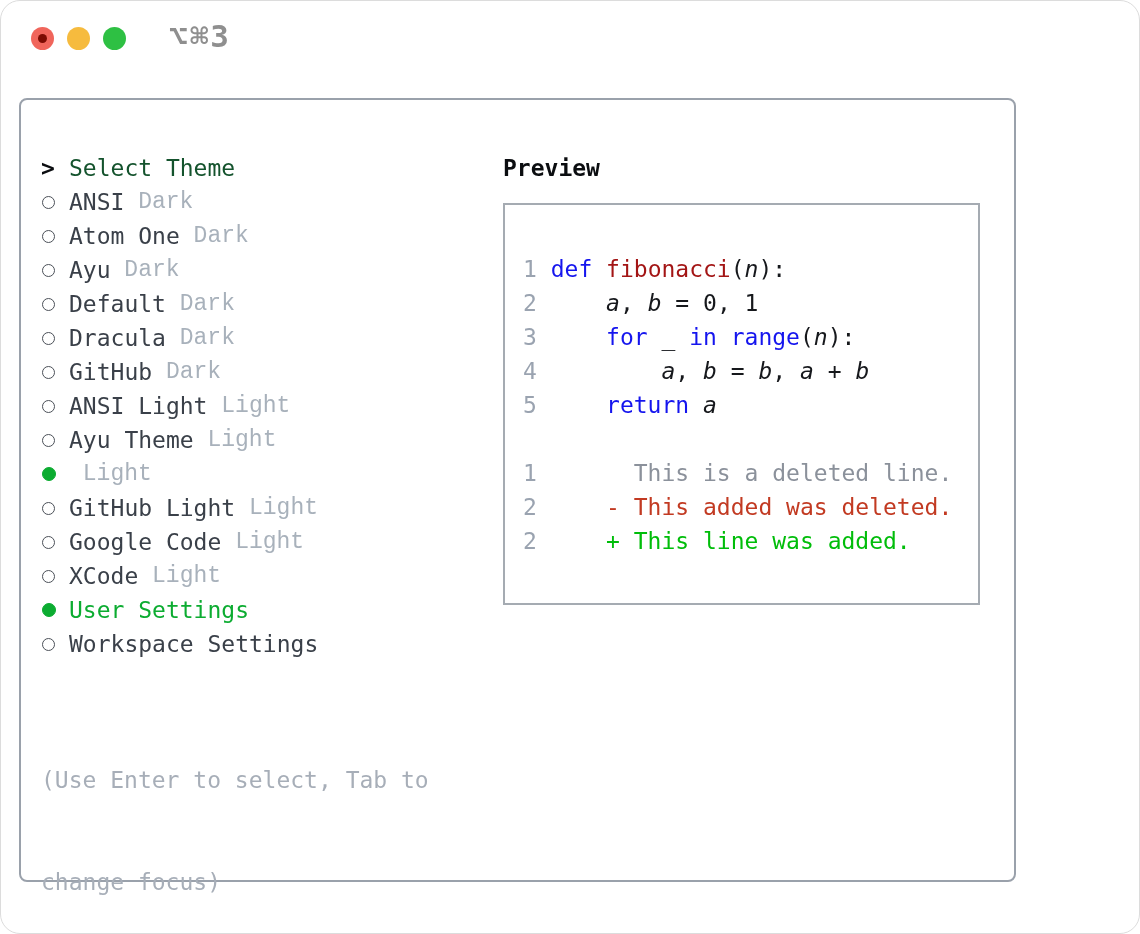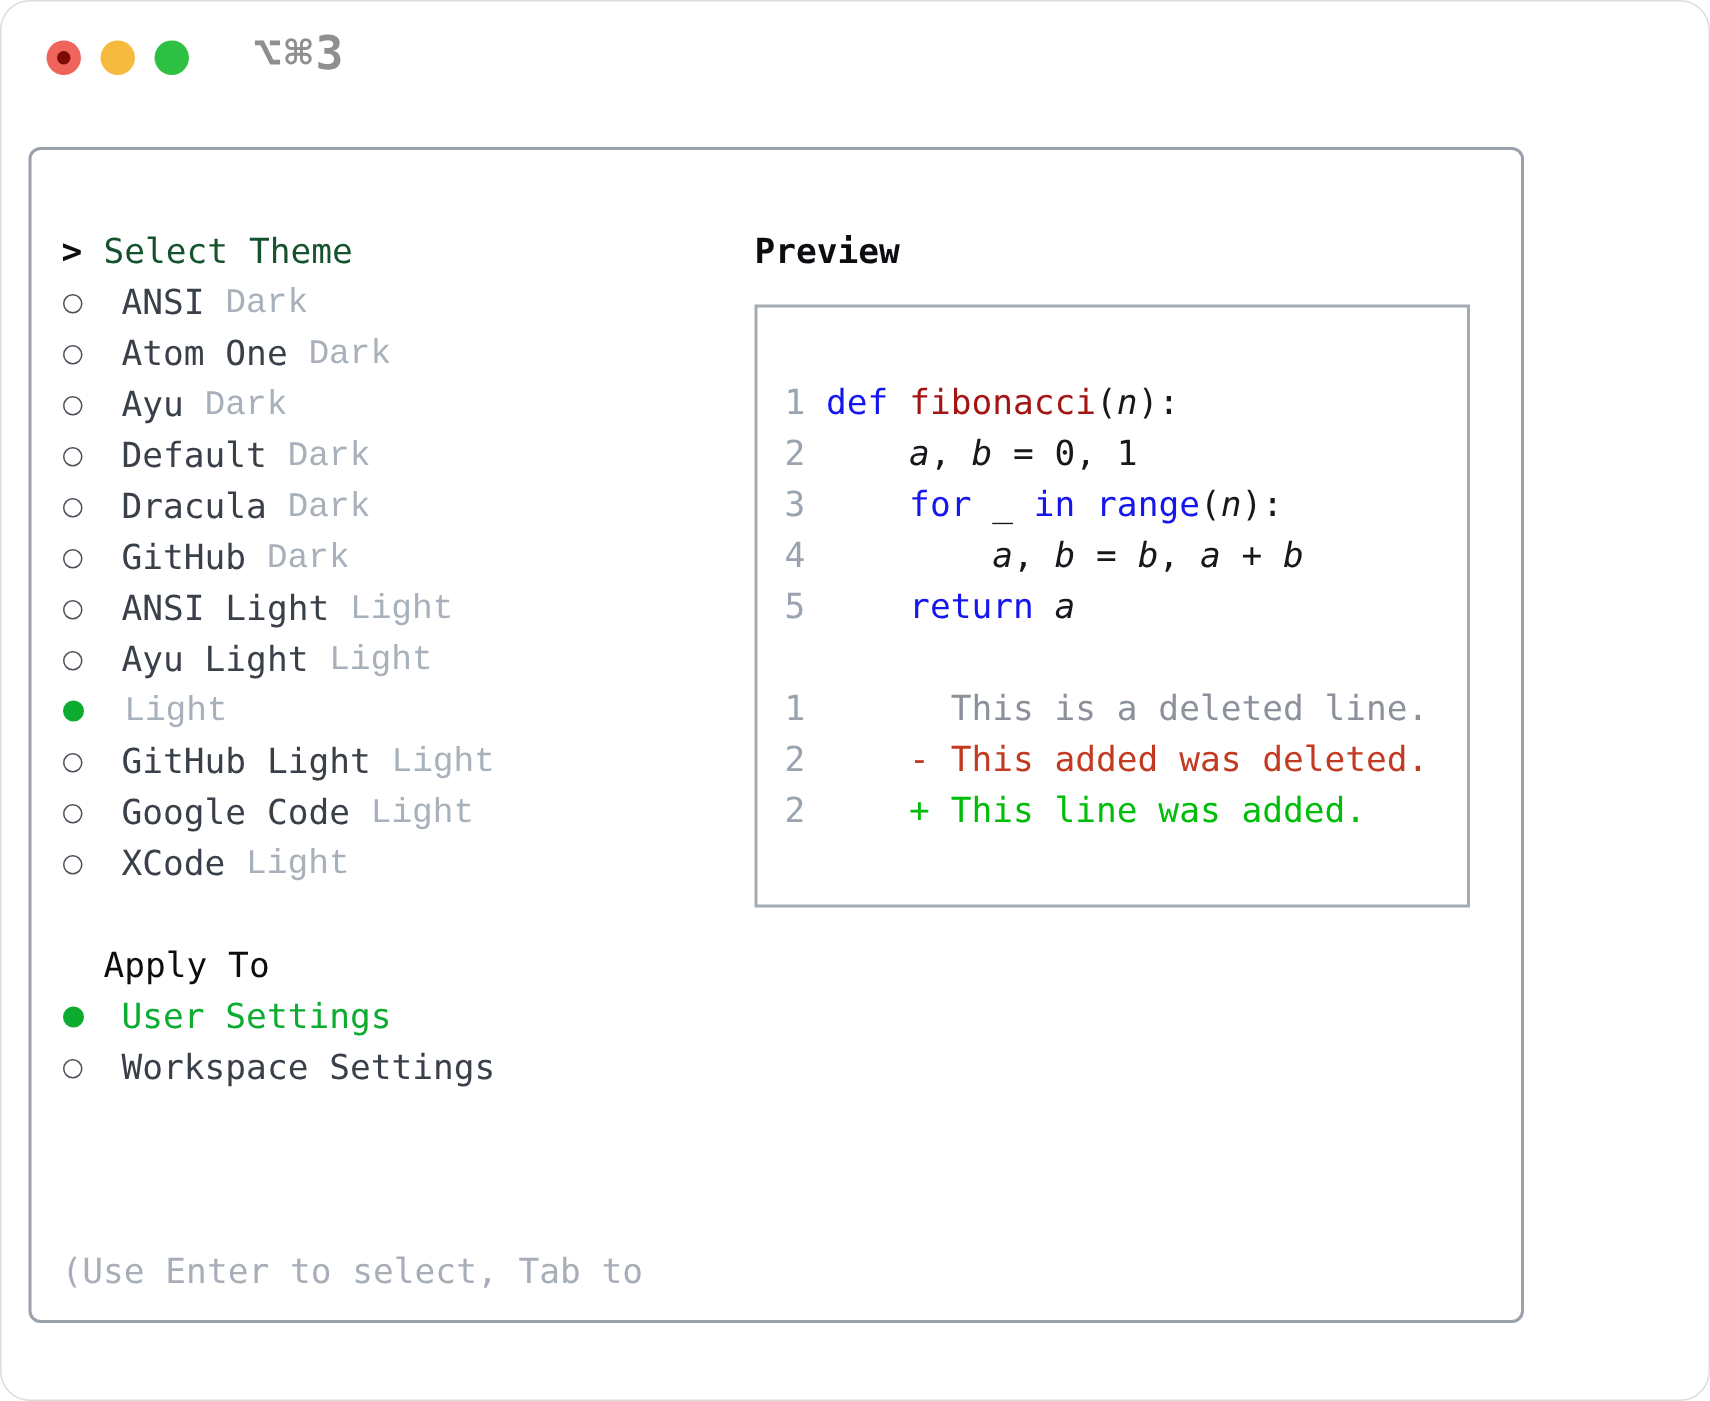--- a/index.html
+++ b/index.html
@@ -30,21 +30,21 @@
          background:#fff;}
   .left{position:absolute;left:20px;top:51px;}
   .row{display:flex;align-items:center;height:34px;font-size:23px;white-space:pre;}
   .marker{width:28px;flex:0 0 28px;display:flex;align-items:center;}
   .prompt{font-weight:bold;color:#0b0d10;font-size:23px;}
   .heading{font-weight:normal;color:#14532d;}
   .plain-heading{color:#0b0d10;}
   .circle{width:13px;height:13px;border:1.5px solid #4b5058;border-radius:50%;
           box-sizing:border-box;margin-left:1px;background:transparent;}
   .circle.filled{width:14px;height:14px;background:var(--green);border-color:var(--green);}
-  .name{color:var(--item-text);margin-left:12px;}
+  .name{color:var(--item-text);}
   .row.selected .name{color:var(--green);}
   .suffix{color:var(--suffix);font-family:Liberation Mono, monospace;}
   .apply-gap{margin-top:34px;}
   .help{margin-top:34px;color:var(--muted);font-size:23px;line-height:34px;white-space:pre;}
   
   .right{position:absolute;left:482px;top:51px;}
   .preview-title{height:34px;display:flex;align-items:center;font-weight:bold;
                  font-size:23px;color:#0b0d10;}
   .preview-box{margin-top:18px;width:477px;height:402px;border:2px solid var(--preview-border);
                box-sizing:border-box;padding:47px 6px 0 18px;overflow:hidden;background:#fff;}
@@ -81,31 +81,27 @@
       </div>
 
       <div>
           <div class="row"><span class="marker"><span class="circle"></span></span><span class="name">ANSI</span><span class="suffix"> Dark</span></div>
           <div class="row"><span class="marker"><span class="circle"></span></span><span class="name">Atom One</span><span class="suffix"> Dark</span></div>
           <div class="row"><span class="marker"><span class="circle"></span></span><span class="name">Ayu</span><span class="suffix"> Dark</span></div>
           <div class="row"><span class="marker"><span class="circle"></span></span><span class="name">Default</span><span class="suffix"> Dark</span></div>
           <div class="row"><span class="marker"><span class="circle"></span></span><span class="name">Dracula</span><span class="suffix"> Dark</span></div>
           <div class="row"><span class="marker"><span class="circle"></span></span><span class="name">GitHub</span><span class="suffix"> Dark</span></div>
           <div class="row"><span class="marker"><span class="circle"></span></span><span class="name">ANSI Light</span><span class="suffix"> Light</span></div>
-          <div class="row"><span class="marker"><span class="circle"></span></span><span class="name">Ayu Light</span><span class="suffix"> Light</span></div>
+          <div class="row"><span class="marker"><span class="circle"></span></span><span class="name">Ayu Theme</span><span class="suffix"> Light</span></div>
           <div class="row selected"><span class="marker"><span class="circle filled"></span></span><span class="suffix"> Light</span></div>
           <div class="row"><span class="marker"><span class="circle"></span></span><span class="name">GitHub Light</span><span class="suffix"> Light</span></div>
           <div class="row"><span class="marker"><span class="circle"></span></span><span class="name">Google Code</span><span class="suffix"> Light</span></div>
           <div class="row"><span class="marker"><span class="circle"></span></span><span class="name">XCode</span><span class="suffix"> Light</span></div>
         </div>
 
-      <div class="row apply-gap">
-        <span class="marker"></span>
-        <span class="plain-heading">Apply To</span>
-      </div>
 
       <div>
           <div class="row selected"><span class="marker"><span class="circle filled"></span></span><span class="name">User Settings</span></div>
           <div class="row"><span class="marker"><span class="circle"></span></span><span class="name">Workspace Settings</span></div>
         </div>
 
       <div class="help">
         <div>(Use Enter to select, Tab to</div>
         <div>change focus)</div>
       </div>

